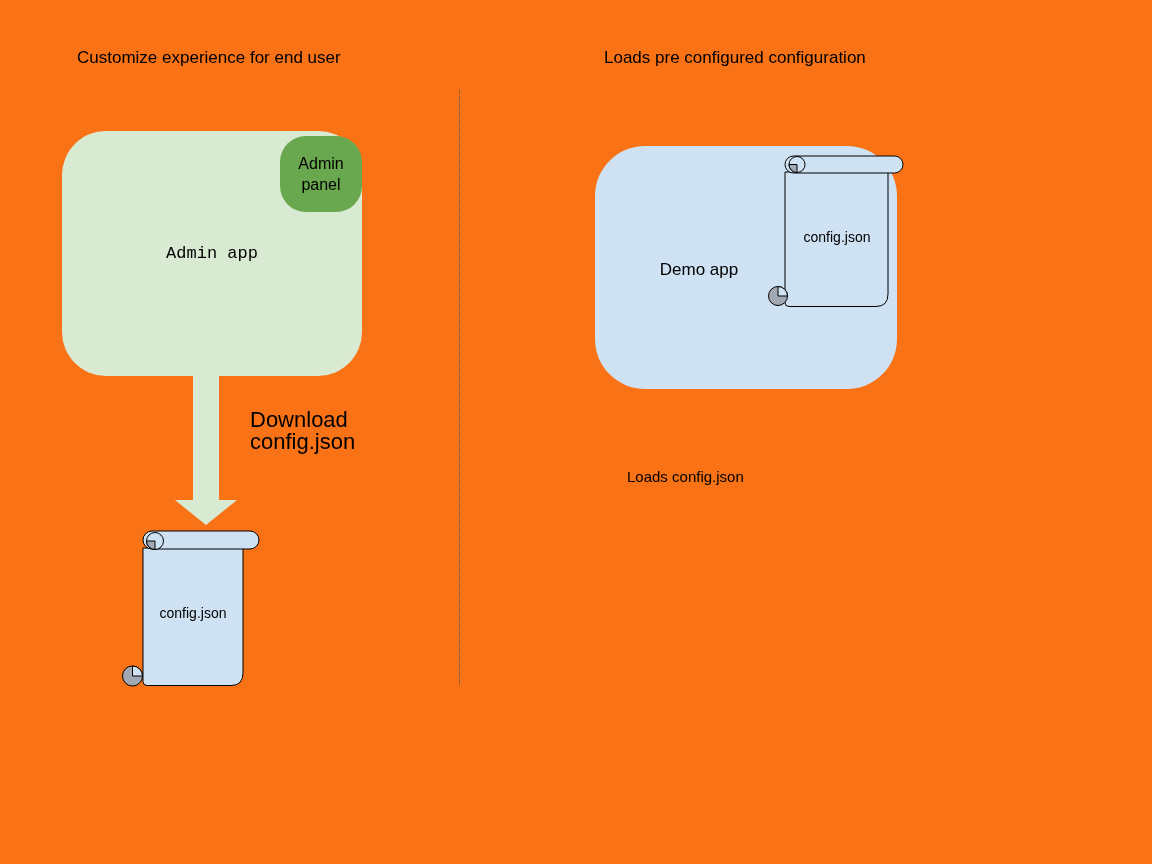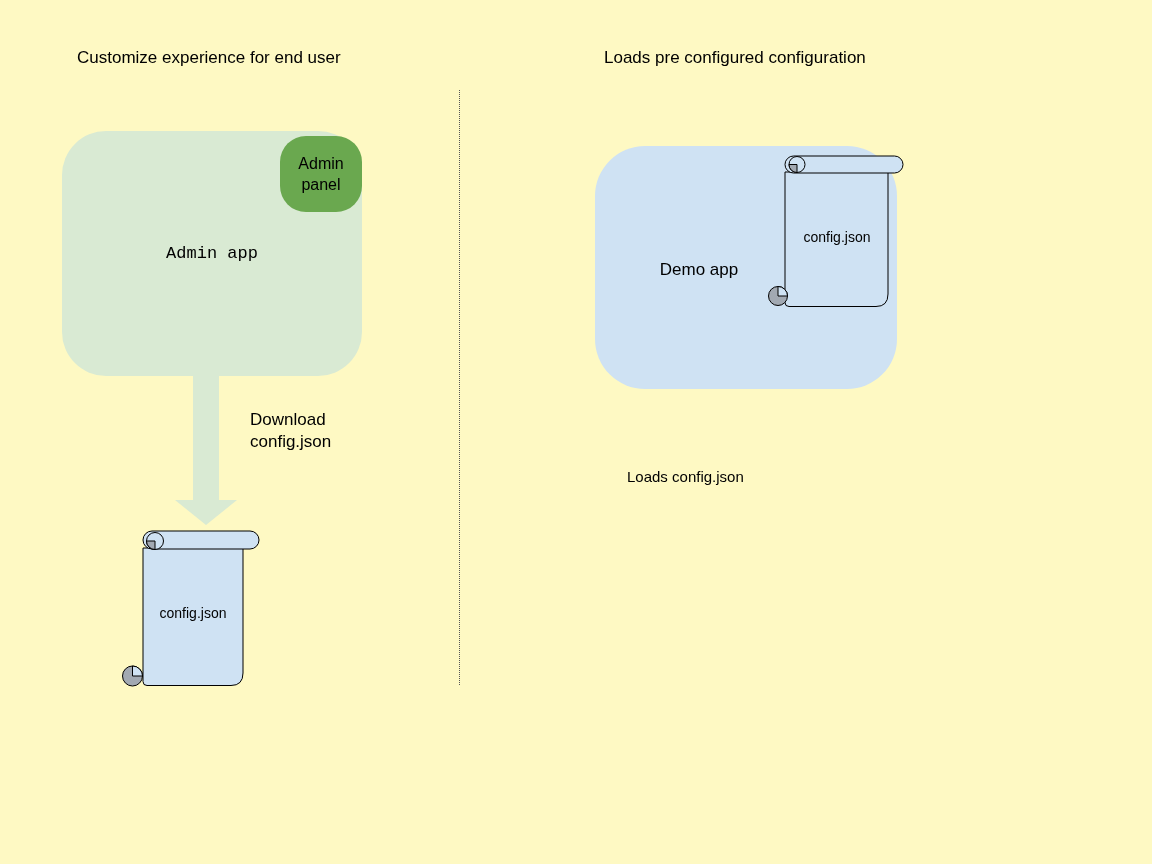--- a/index.html
+++ b/index.html
@@ -8,21 +8,21 @@
     --arrow-green:#d9ead3;
     --app-blue-light:#cfe2f3;
     --scroll-blue:#cfe2f3;
     --scroll-outline:#000000;
     --curl-gray:#a2a9b2;
     --divider-gray:#555555;
     --text-black:#000000;
   }
   html,body{margin:0;padding:0;background:#fff;}
   .canvas{
-    position:relative;width:1152px;height:864px;background:#fef9c3;
+    position:relative;width:1152px;height:864px;background:#f97316;
     font-family:"Liberation Sans",sans-serif;color:var(--text-black);
     overflow:hidden;
   }
   .abs{position:absolute;}
   .title{font-size:17px;line-height:20px;white-space:nowrap;}
   .title.left{left:77px;top:48px;}
   .title.right{left:604px;top:48px;}
   .divider{
     left:459px;top:90px;height:595px;width:0;
     border-left:1px dotted var(--divider-gray);
@@ -33,21 +33,21 @@
   }
   .admin-app-label{left:62px;top:244px;width:300px;text-align:center;font-size:17px;font-family:Liberation Mono, monospace;}
   .admin-panel{
     left:280px;top:136px;width:82px;height:76px;
     background:var(--panel-green);border-radius:26px;
     display:flex;align-items:center;justify-content:center;
   }
   .admin-panel span{font-size:16px;line-height:21px;text-align:center;display:block;width:60px;}
   .down-arrow{left:175px;top:375px;width:62px;height:152px;}
   .arrow-fill{fill:var(--arrow-green);}
-  .download-label{left:250px;top:409px;font-size:17px;line-height:22px;}
+  .download-label{left:250px;top:409px;font-size:22px;line-height:22px;}
   .demo-app-box{
     left:595px;top:146px;width:302px;height:243px;
     background:var(--app-blue-light);border-radius:50px;
   }
   .demo-app-label{left:599px;top:260px;width:200px;text-align:center;font-size:17px;}
   .caption{left:627px;top:468px;font-size:15px;white-space:nowrap;}
   .scroll-svg{overflow:visible;}
   .scroll-svg .scroll-fill{fill:var(--scroll-blue);stroke:var(--scroll-outline);stroke-width:1;}
   .scroll-svg .curl-fill{fill:var(--curl-gray);stroke:var(--scroll-outline);stroke-width:1;}
   .scroll-left{left:121px;top:529px;width:140px;height:158px;}

